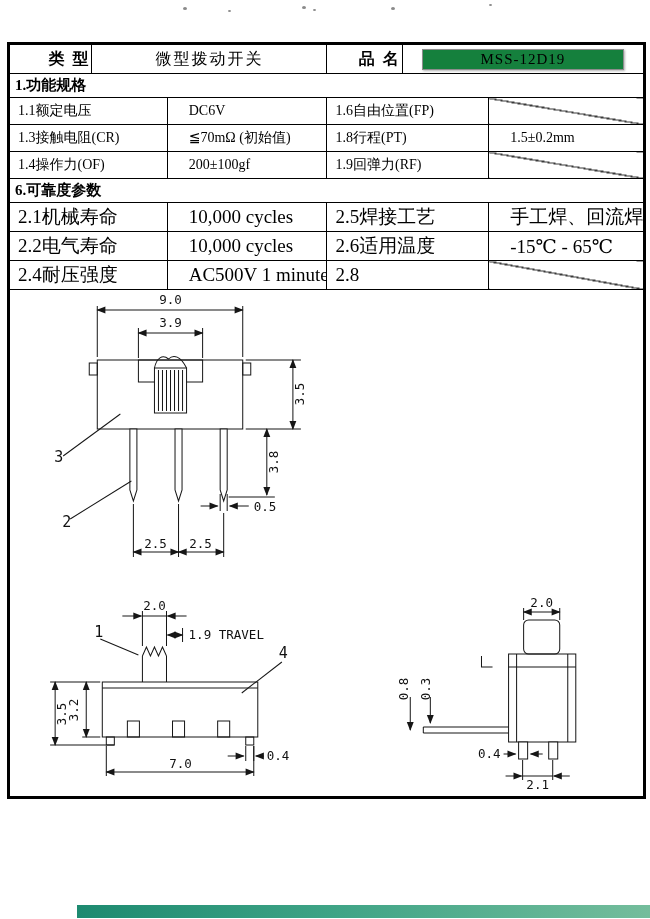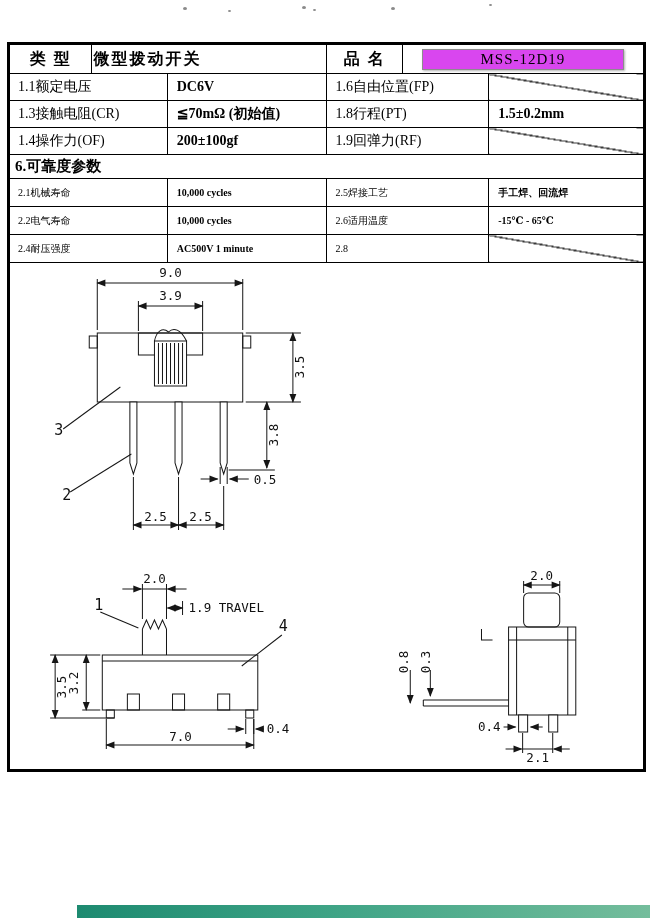--- a/index.html
+++ b/index.html
@@ -10,33 +10,33 @@
   }
   .artifact{position:absolute;background:#8a8a8a;border-radius:50%;}
   .doc{
     position:absolute;left:7px;top:42px;width:635px;
     border:2px solid #000;background:#fff;
   }
   table.spec{border-collapse:collapse;width:100%;table-layout:fixed;}
   table.spec td{border:1px solid #000;overflow:hidden;white-space:nowrap;vertical-align:middle;}
   tr.r-title td{height:36px;text-align:center;font-size:23px;font-weight:bold;letter-spacing:4px;}
   tr.r-type td{height:26px;font-size:16px;}
-  .lbl{text-align:center;font-weight:bold;letter-spacing:2px;}
-  .type-val{font-weight:bold;letter-spacing:2px;}
+  .lbl{text-align:right;font-weight:bold;letter-spacing:2px;}
+  .type-val{text-align:center;font-weight:normal;letter-spacing:2px;}
   .prod-cell{text-align:center;}
   .prod-box{
     display:inline-block;min-width:200px;border:1px solid #8d8d8d;
-    box-shadow:1px 1px 2px #b5b5b5;background:#d946ef;
+    box-shadow:1px 1px 2px #b5b5b5;background:#15803d;
     font-size:15px;line-height:19px;letter-spacing:1px;
   }
   tr.r-sechead td{height:21px;font-size:15px;padding-left:5px;font-weight:bold;}
   tr.r-spec1 td{height:24px;font-size:14px;}
-  tr.r-spec2 td{height:25px;font-size:10px;margin-left:16px;}
+  tr.r-spec2 td{height:25px;font-size:19px;margin-left:16px;}
   .c-param{padding-left:8px;}
-  .c-val{padding-left:9px;font-weight:bold;}
+  .c-val{padding-left:21px;}
   .diag{
     background-image:linear-gradient(to right top,
       transparent calc(50% - 0.7px), #3a3a3a calc(50% - 0.7px),
       #3a3a3a calc(50% + 0.7px), transparent calc(50% + 0.7px));
   }
   td.draw-cell{padding:0;height:506px;}
   svg.drawing{display:block;width:100%;height:506px;}
   .ln{stroke:#161616;fill:none;stroke-width:1;}
   .fillw{fill:#fff;}
   svg text{font-family:"DejaVu Sans Mono","Liberation Mono",monospace;font-size:12.5px;fill:#111;stroke:none;}
@@ -73,20 +73,23 @@
 
     <tr class="r-type">
       <td class="lbl">类 型</td>
       <td colspan="2" class="type-val">微型拨动开关</td>
       <td class="lbl">品 名</td>
       <td colspan="2" class="prod-cell">
         <span class="prod-box">MSS-12D19</span>
       </td>
     </tr>
 
+    <tr class="r-sechead">
+      <td colspan="6">1.功能规格</td>
+    </tr>
 
     <tr class="r-spec1">
       <td colspan="2" class="c-param">1.1额定电压</td>
       <td class="c-val">DC6V</td>
       <td colspan="2" class="c-param">1.6自由位置(FP)</td>
       <td class="c-val diag"></td>
     </tr>
     <tr class="r-spec1">
       <td colspan="2" class="c-param">1.3接触电阻(CR)</td>
       <td class="c-val">≦70mΩ (初始值)</td>

